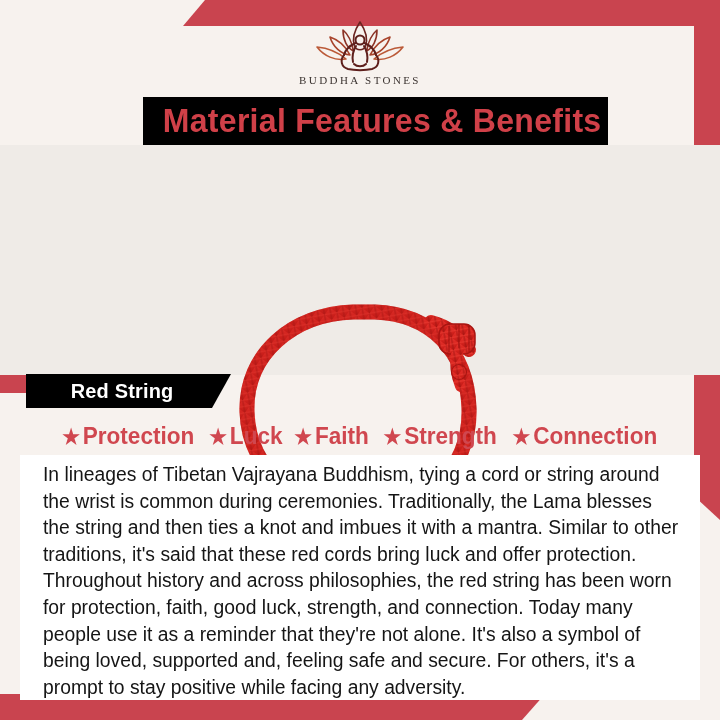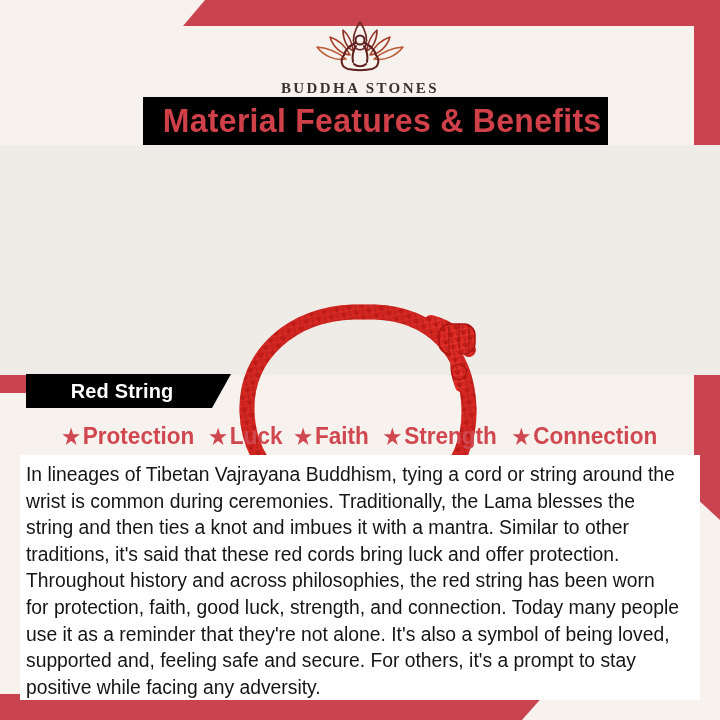--- a/index.html
+++ b/index.html
@@ -38,24 +38,24 @@
     clip-path:polygon(0 0, 545px 0, 522px 26px, 0 26px);
   }
 
   
   .logo-wrap{
     position:absolute;top:18px;left:0;width:720px;
     display:flex;flex-direction:column;align-items:center;
   }
   .logo-mark{width:108px;height:56px;display:block;}
   .logo-text{
-    margin-top:6px;
+    margin-top:0;
     font-family:"Liberation Serif", serif;
-    font-size:15px;letter-spacing:2.4px;
-    color:#3b3330;font-weight:700;
+    font-size:11px;letter-spacing:2.4px;
+    color:#3b3330;font-weight:400;
   }
 
   
   .title-band{
     position:absolute;top:97px;left:143px;width:465px;height:48px;
     background:#000000;
     display:flex;align-items:center;justify-content:flex-end;
   }
   .title-text{
     font-family:"Liberation Sans Narrow","Liberation Sans",sans-serif;
@@ -105,21 +105,21 @@
     transform:scaleX(0.94);
     white-space:nowrap;
     padding:0 4px;
   }
   .benefit .star{font-size:21px;margin-right:3px;line-height:1;}
 
   
   .body-panel{
     position:absolute;top:455px;left:20px;width:680px;height:245px;
     background:#ffffff;
-    padding:6px 8px 0 6px;
+    padding:6px 8px 0 23px;
     box-sizing:border-box;
   }
   .body-text{
     font-family:"Liberation Sans Narrow","Liberation Sans",sans-serif;
     font-size:19.6px;
     line-height:26.6px;
     color:#151515;
     font-weight:500;
     transform:scaleX(0.985);
     transform-origin:left top;

